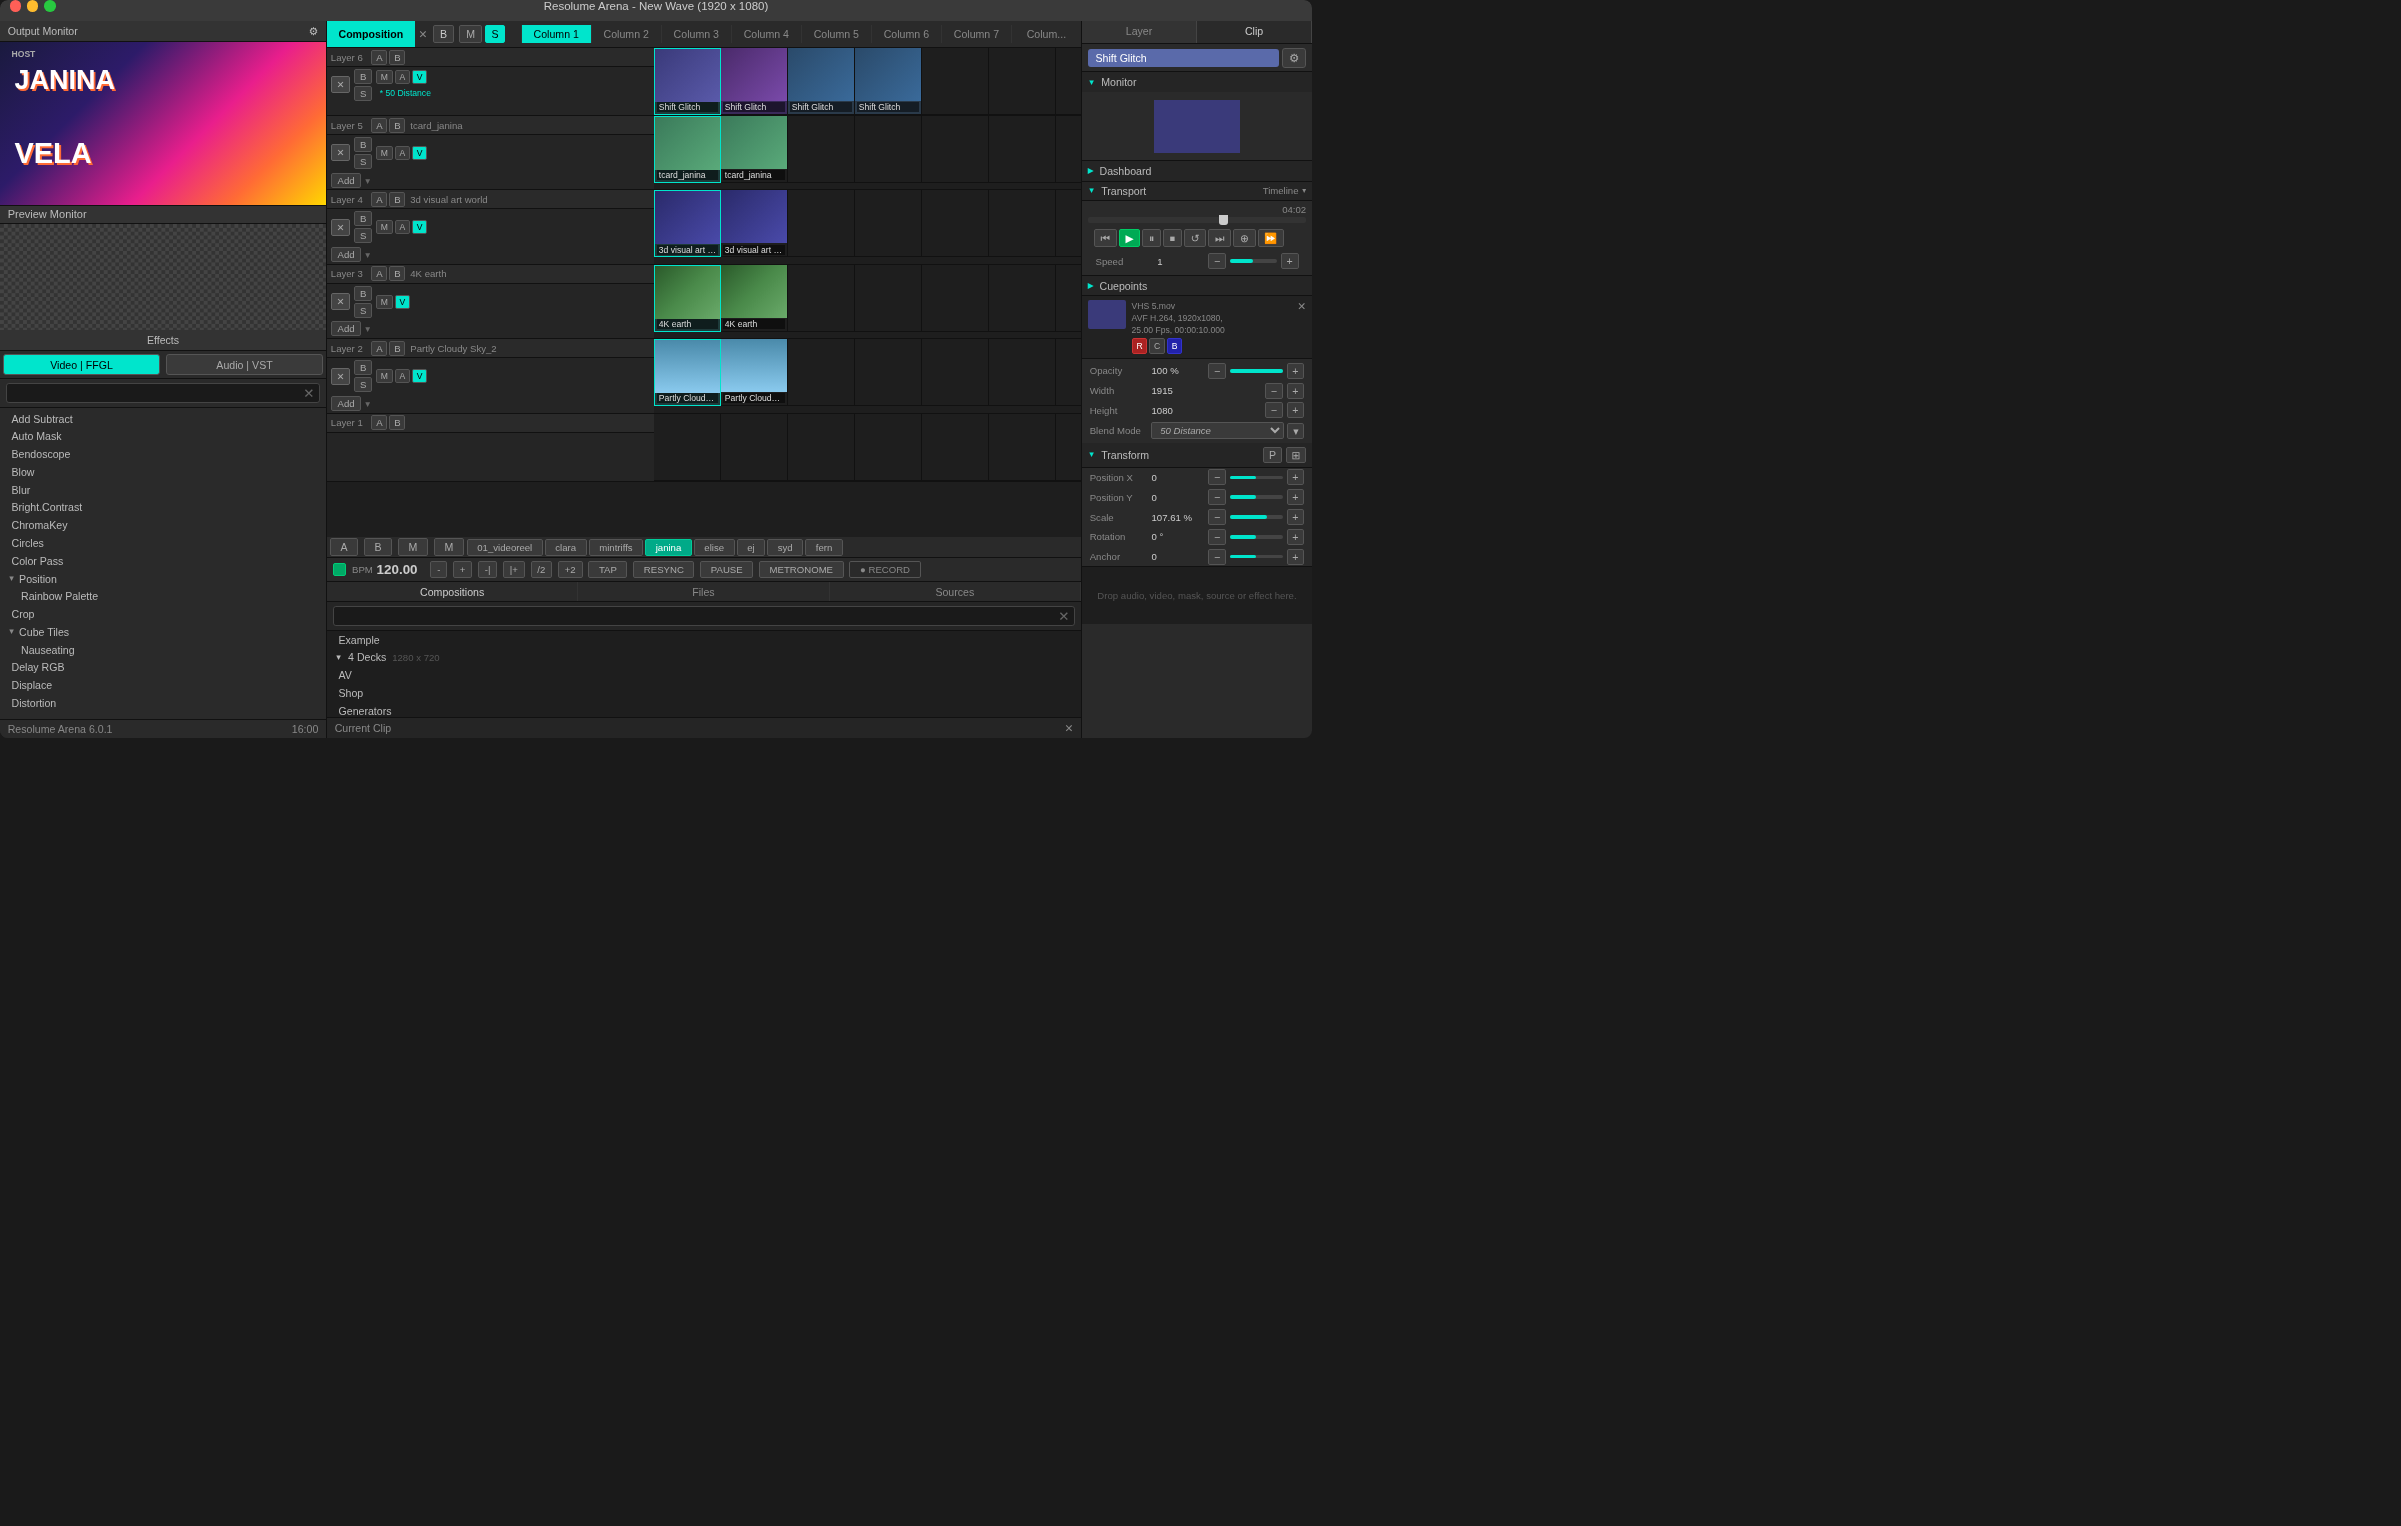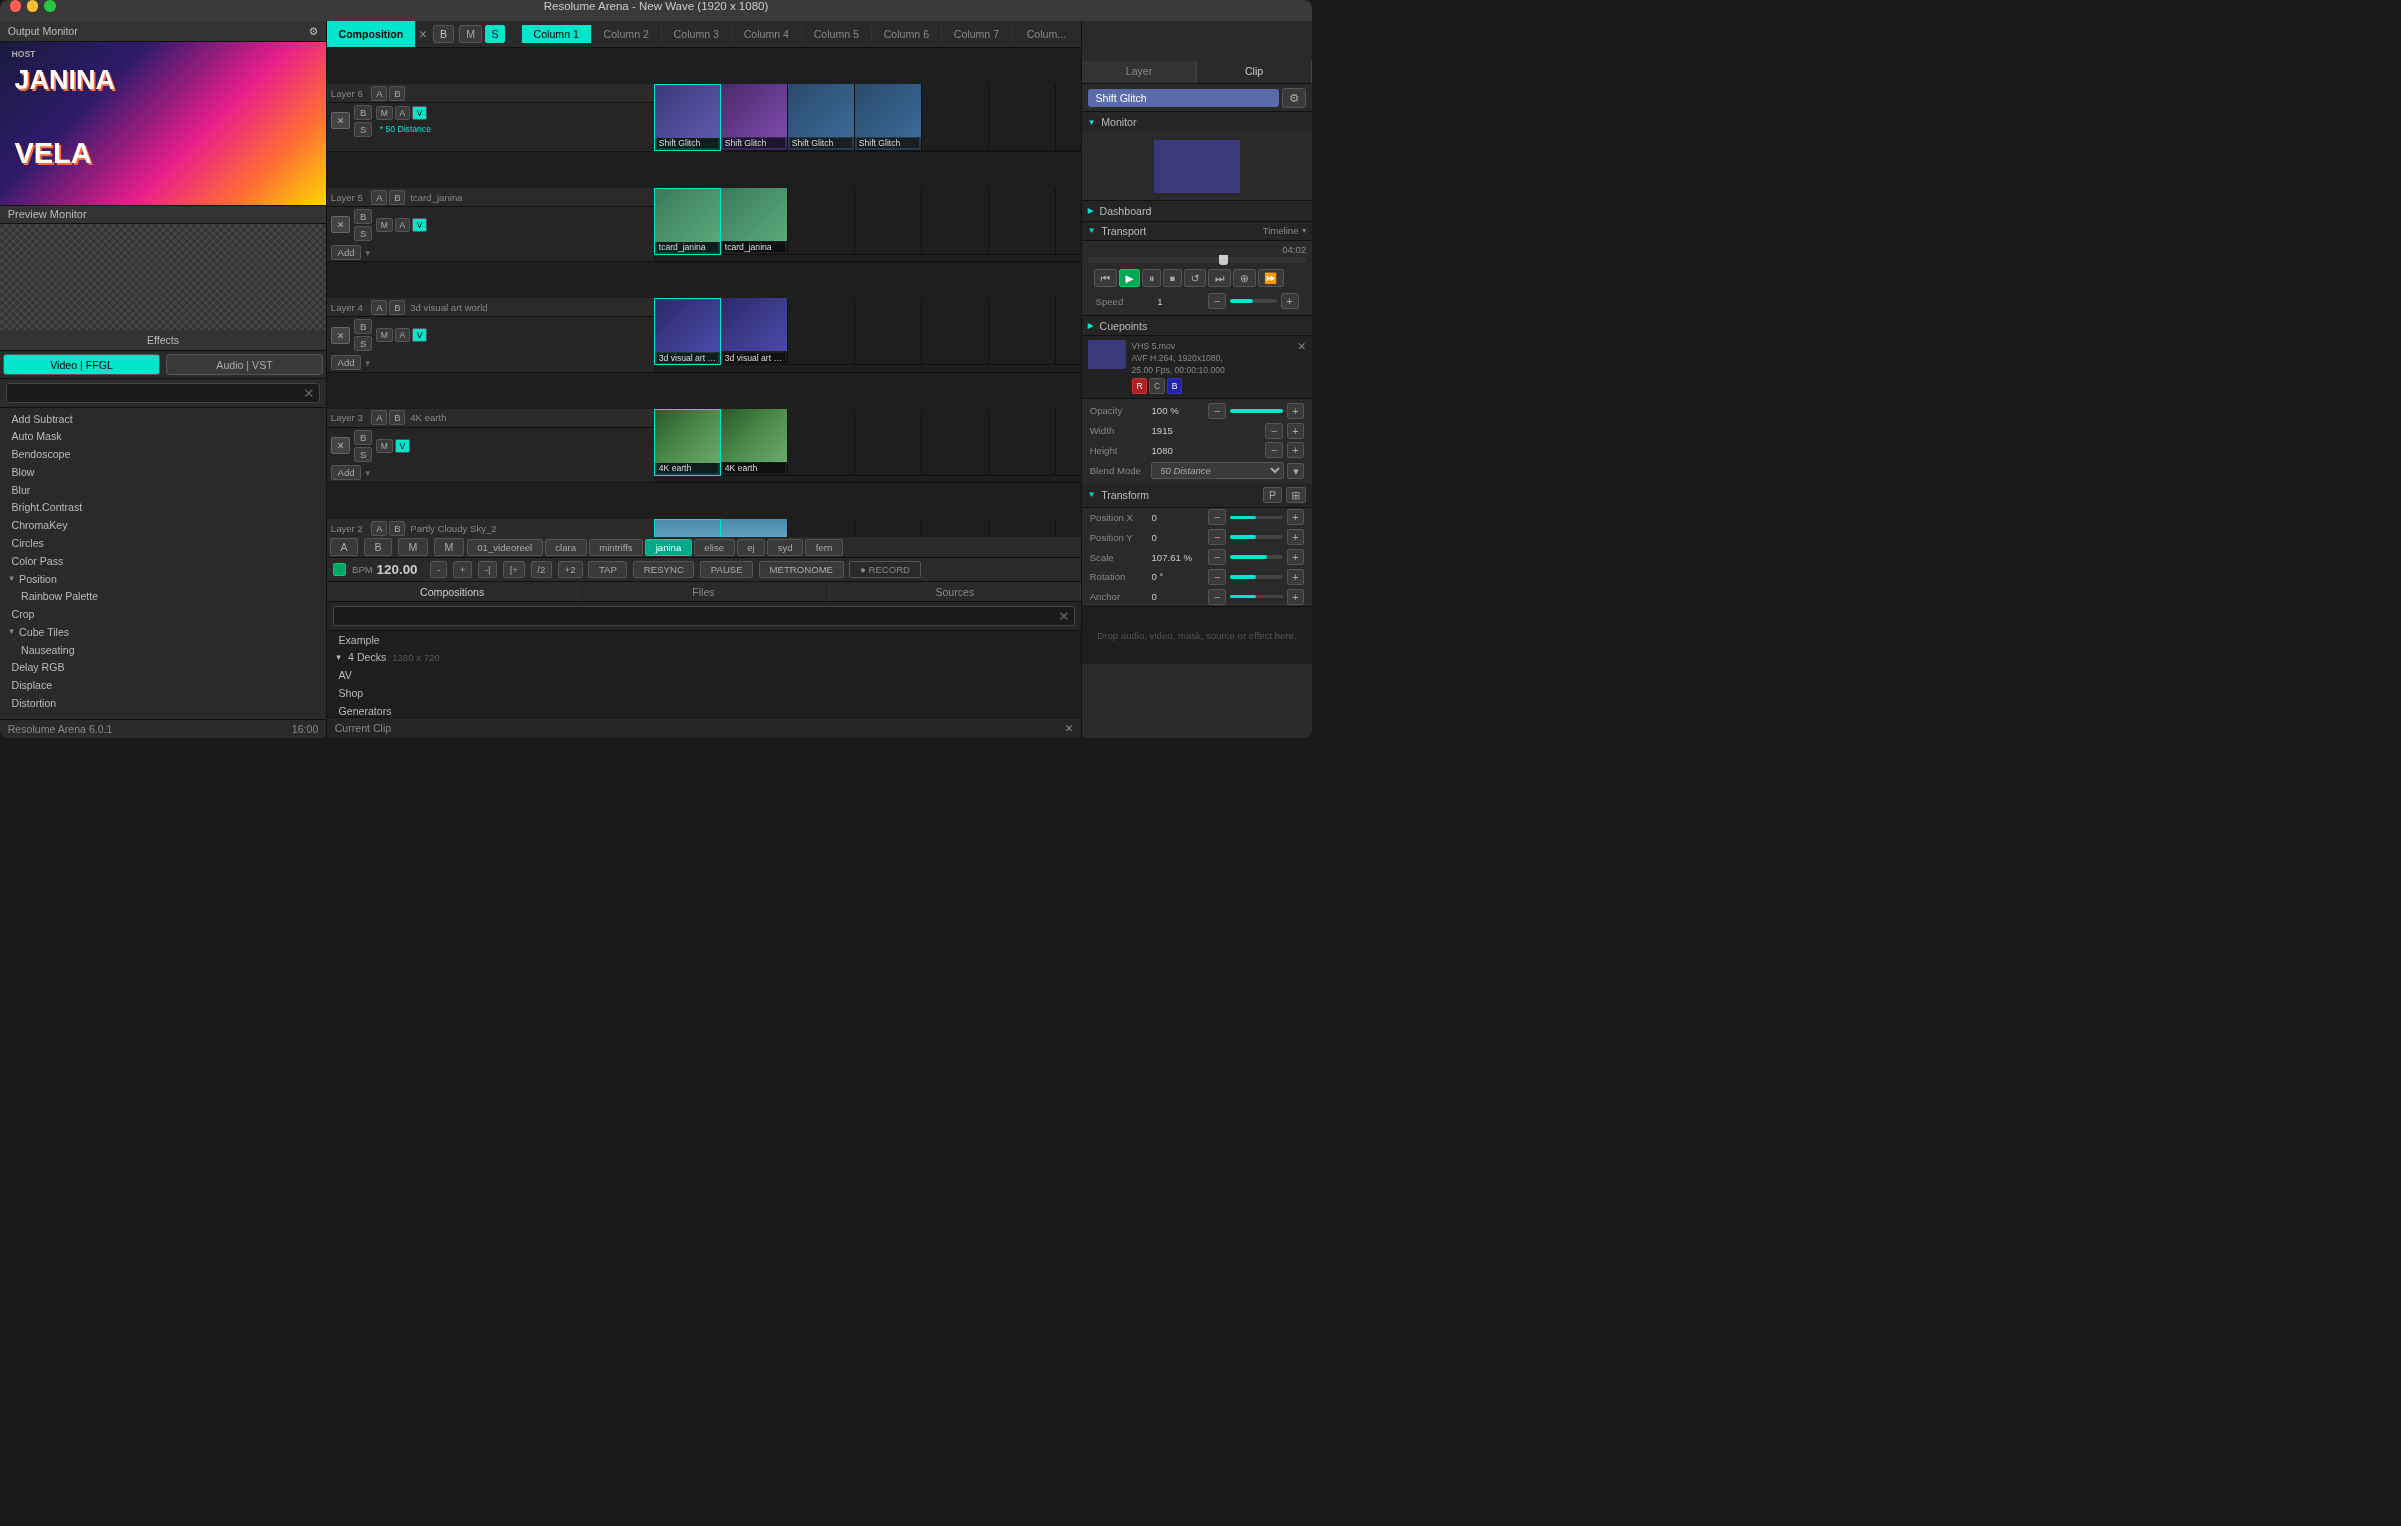--- a/index.html
+++ b/index.html
@@ -301,21 +301,20 @@
       overflow-x: auto;
     }
     .timeline-area::-webkit-scrollbar { height: 5.8px; width: 5.8px; }
     .timeline-area::-webkit-scrollbar-track { background: #2a2a2a; }
     .timeline-area::-webkit-scrollbar-thumb { background: #555; border-radius: 2.9px; }
 
     
     .layer-row {
       display: flex;
       border-bottom: 1px solid #111;
-      margin-top: 36px;
     }
     .layer-controls {
       width: 327px;
       min-width: 327px;
       background: #252525;
       display: flex;
       flex-direction: column;
     }
     .layer-header-row {
       display: flex;
@@ -598,21 +597,20 @@
       border-left: 1px solid #111;
       display: flex;
       flex-direction: column;
       overflow: hidden;
     }
     .right-panel-header {
       display: flex;
       background: #333;
       border-bottom: 1px solid #111;
       height: 23px;
-      margin-top: 40px;
     }
     .rp-tab {
       flex: 1;
       padding: 3.8px 7.7px;
       font-size: 10.6px;
       color: #888;
       text-align: center;
       cursor: pointer;
       border-right: 1px solid #444;
     }

